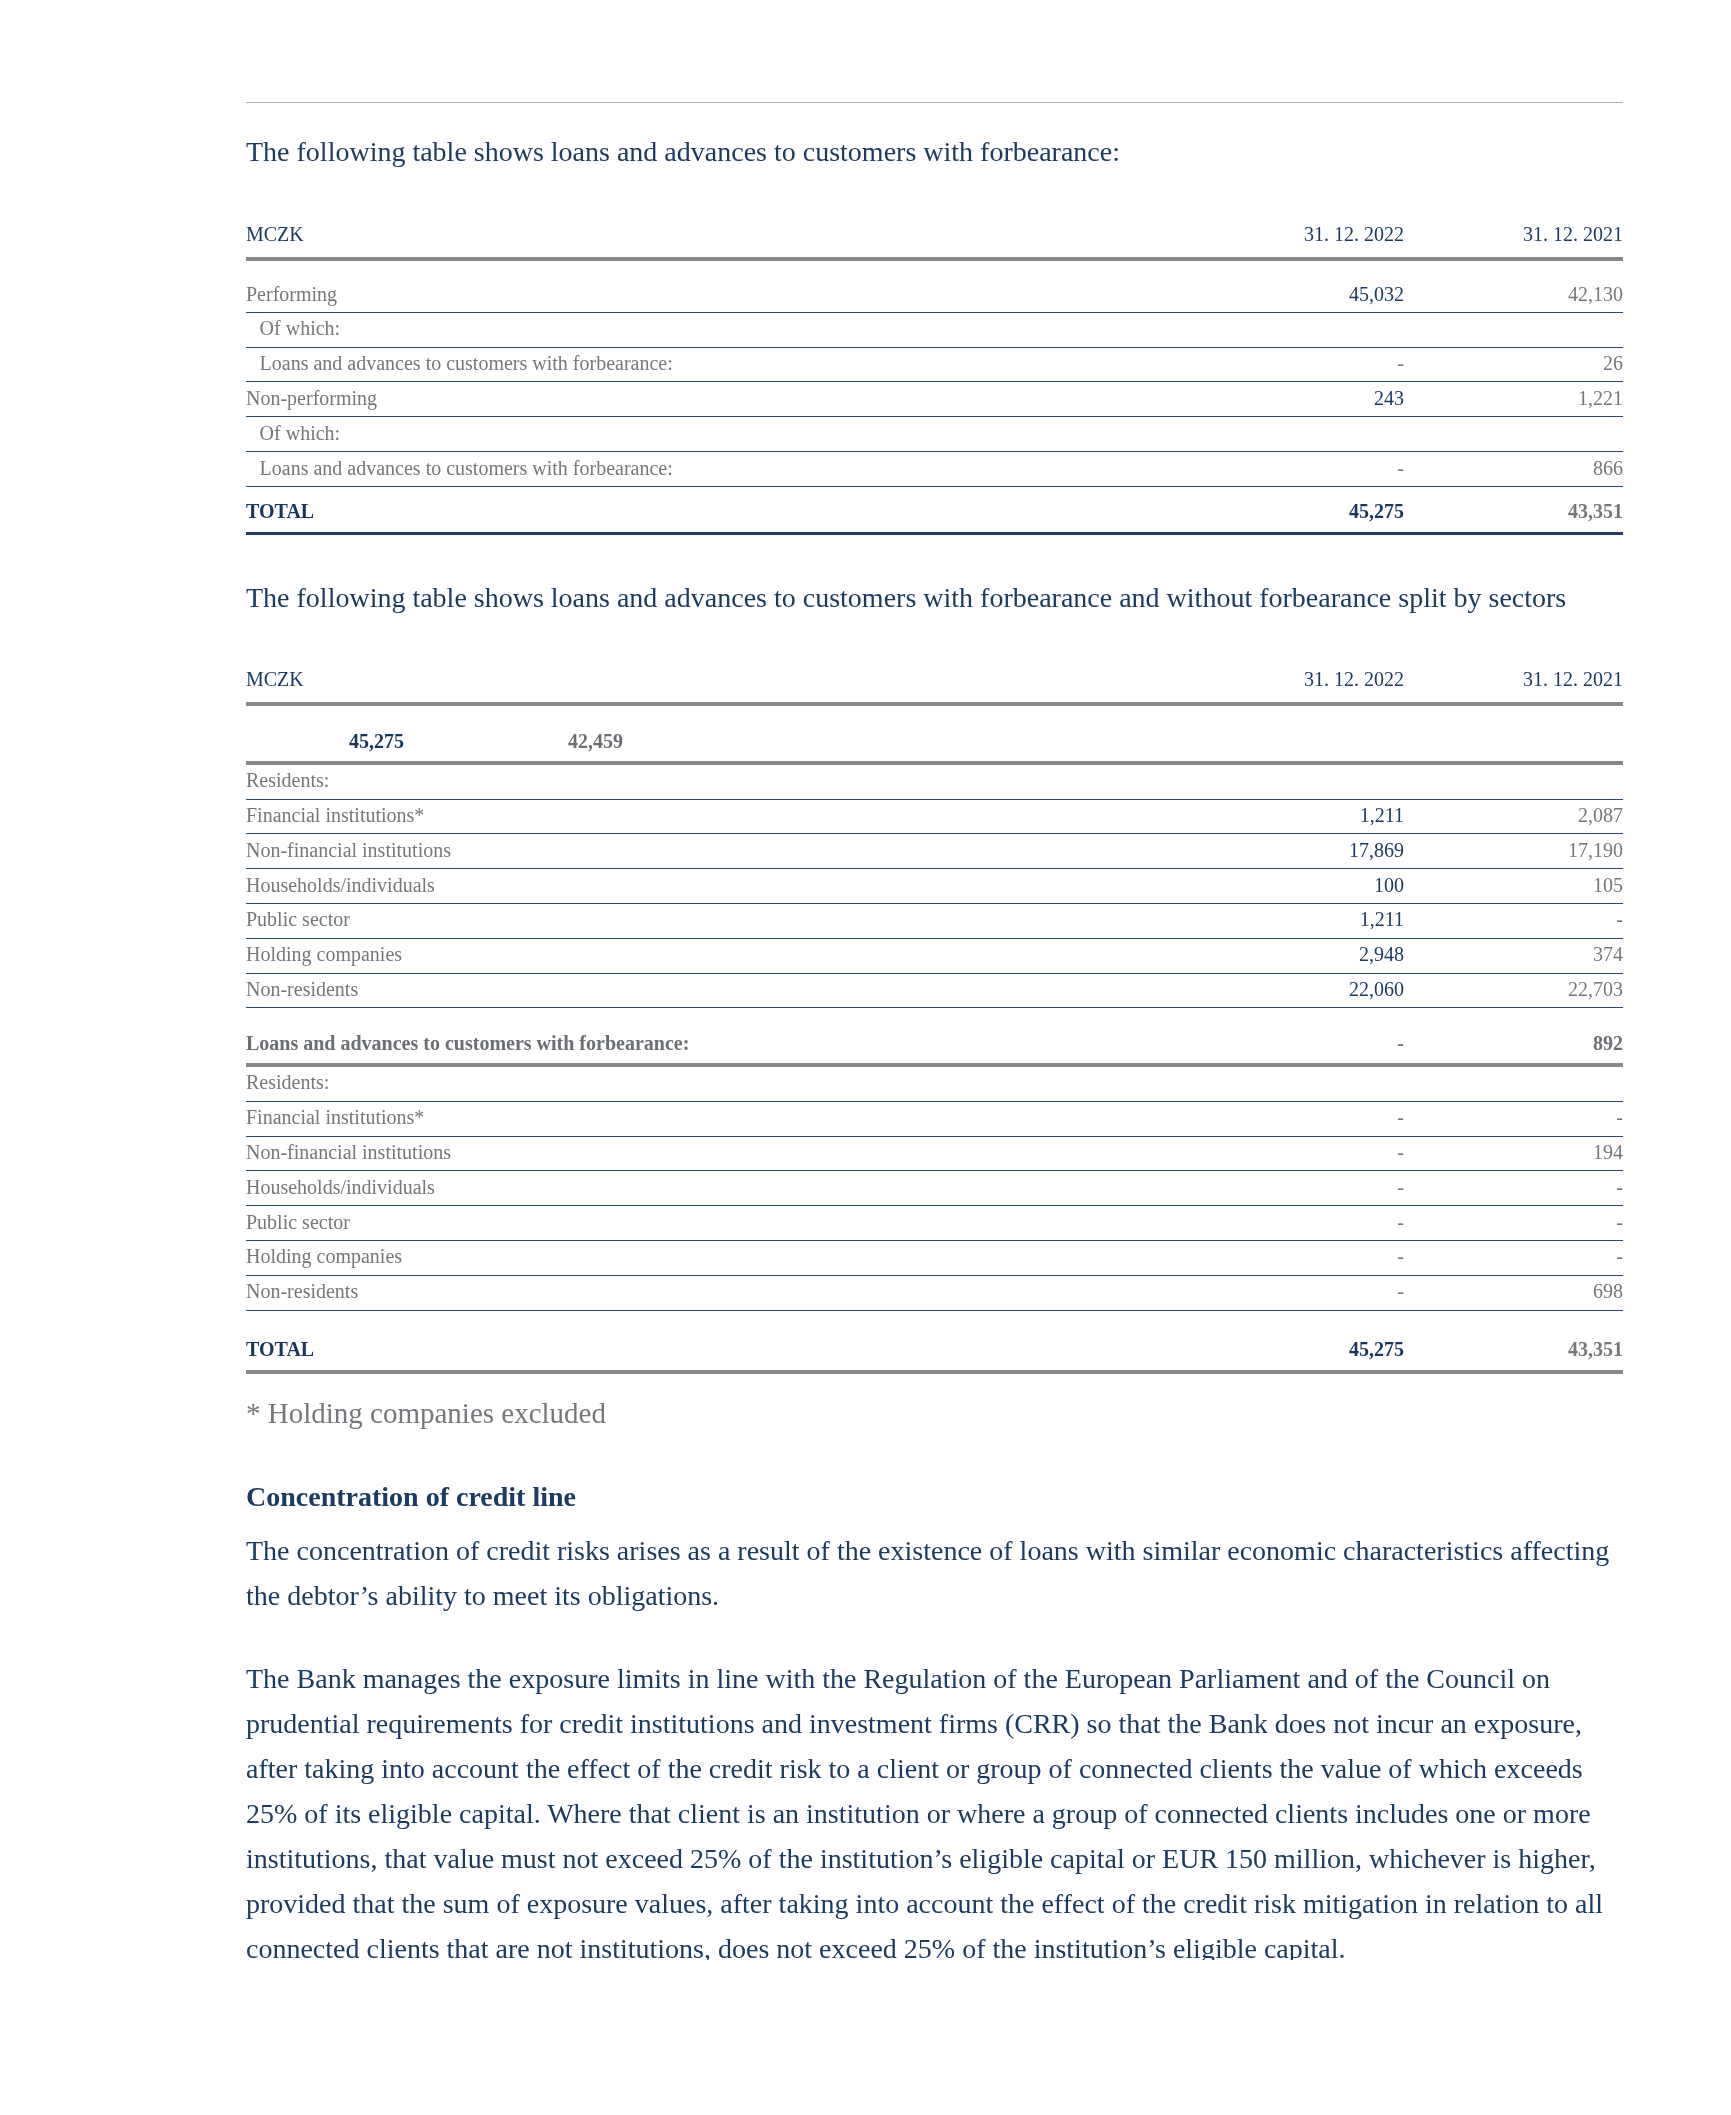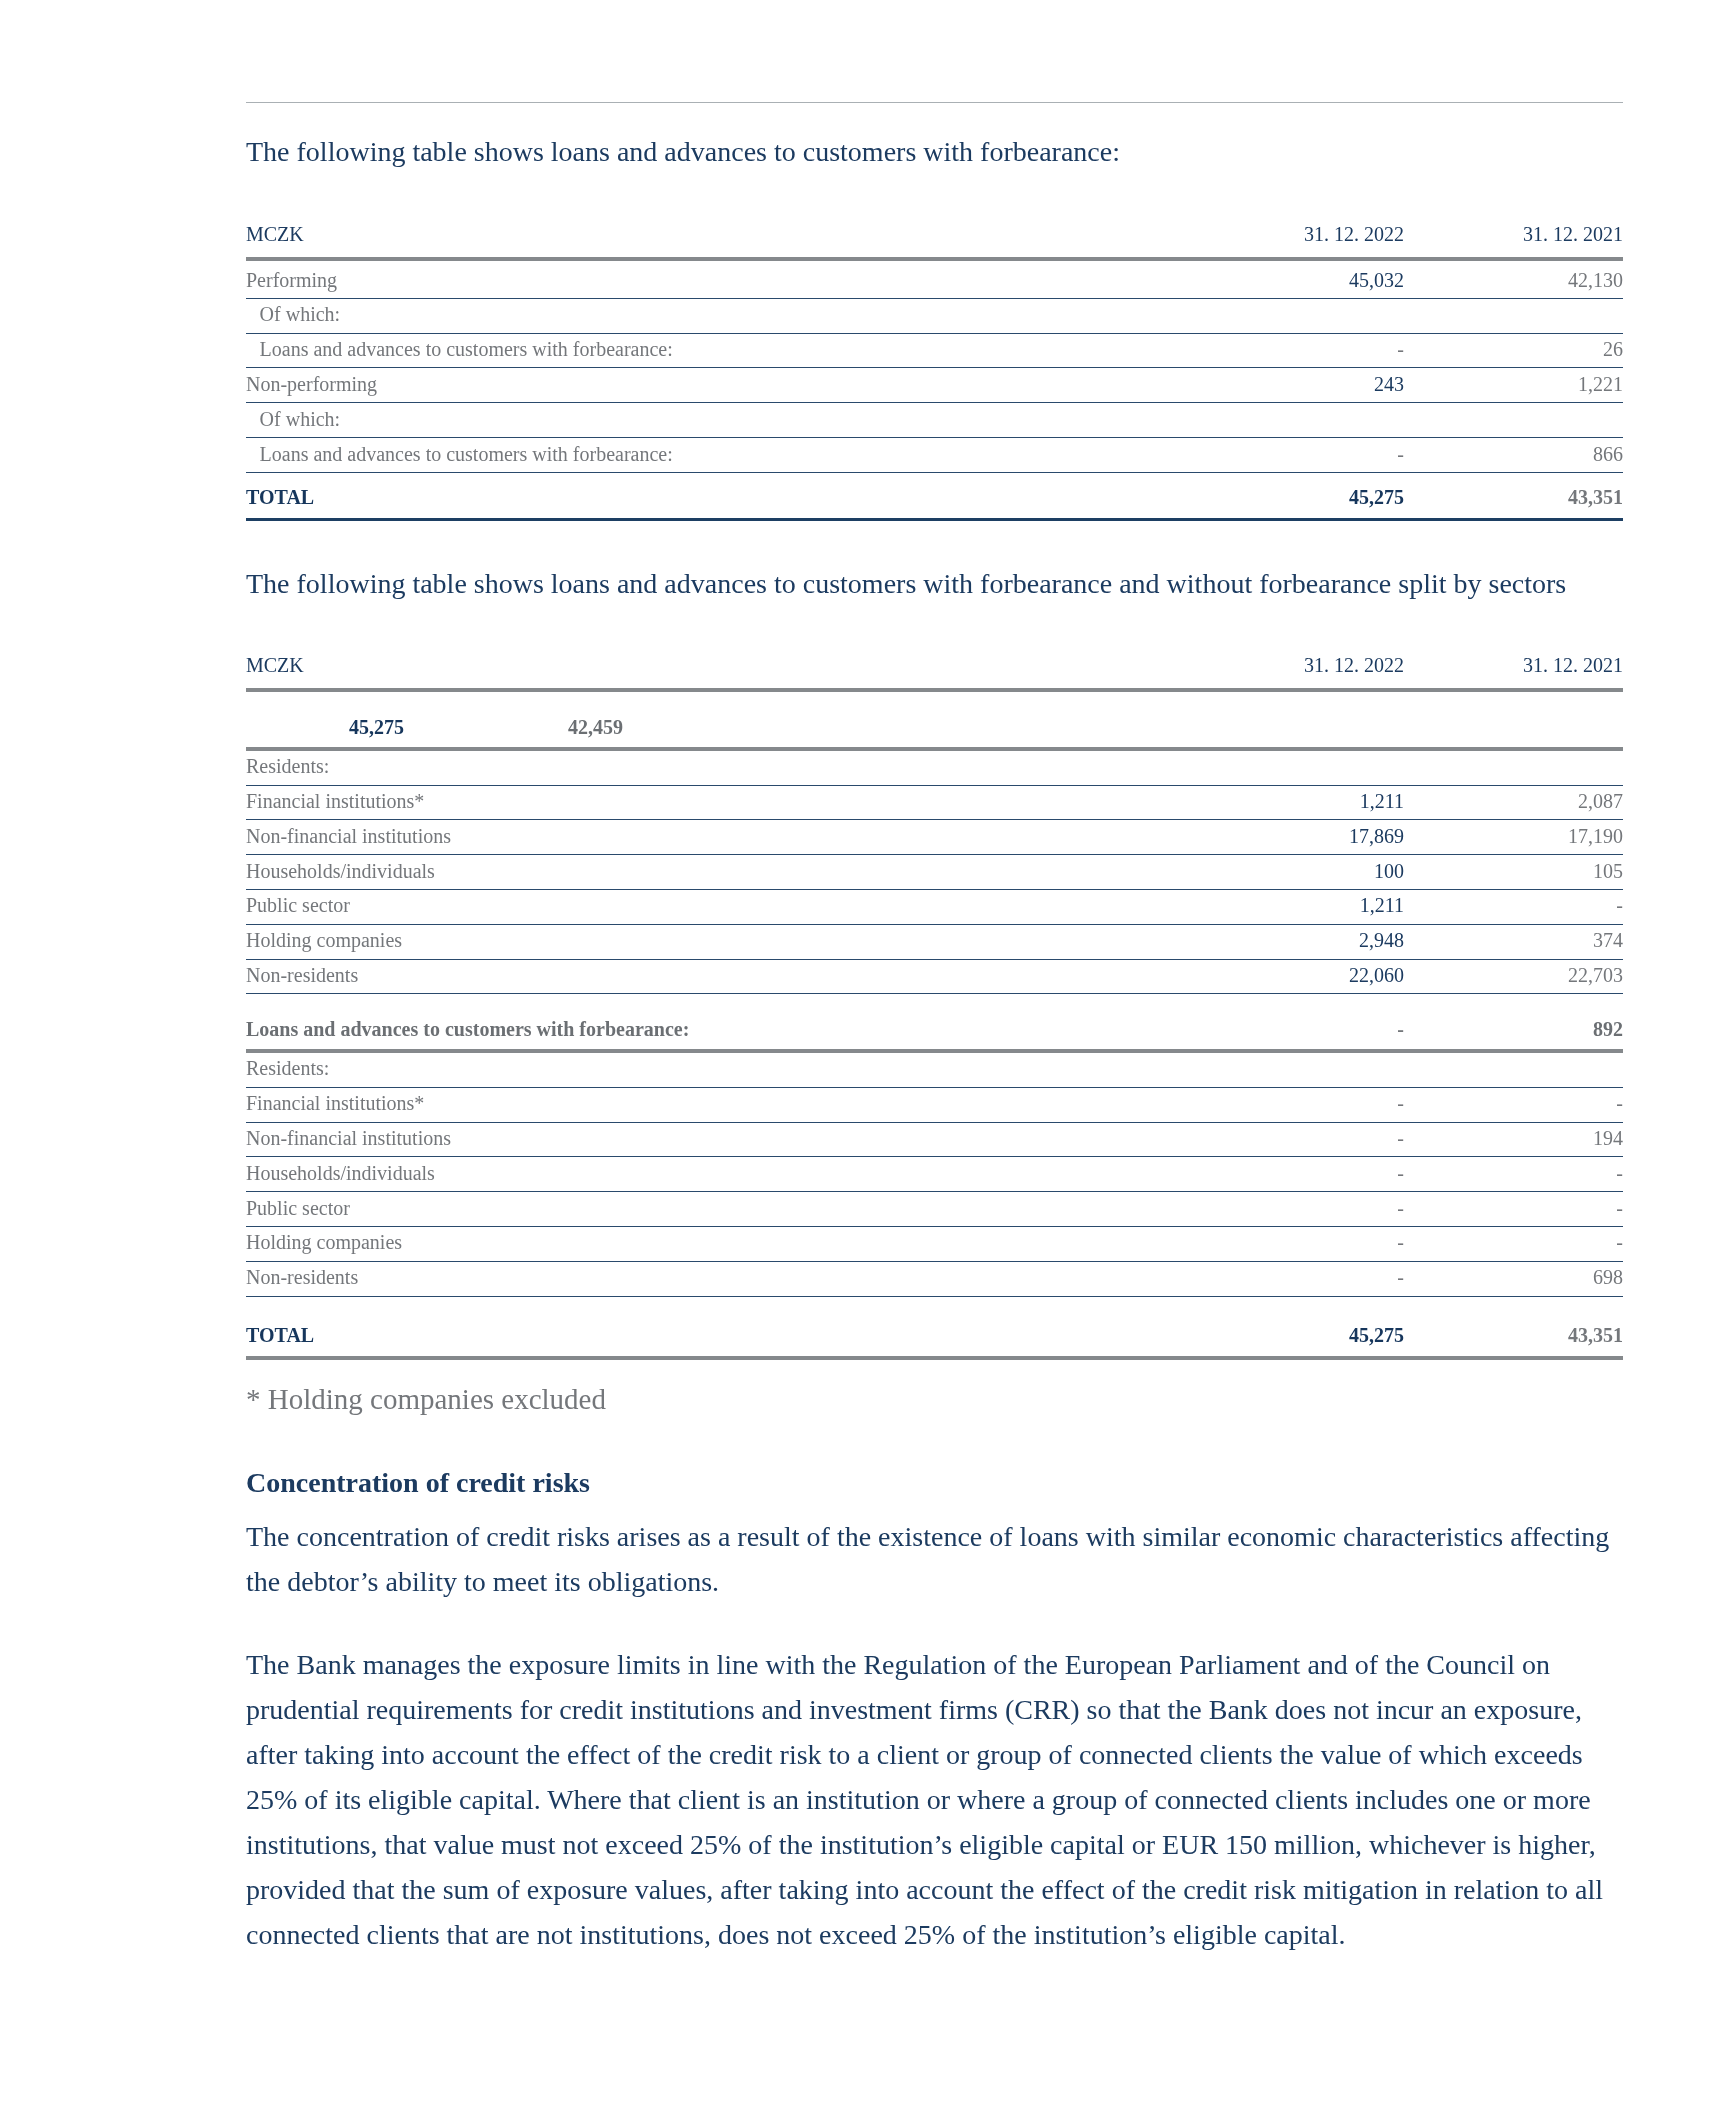--- a/index.html
+++ b/index.html
@@ -41,21 +41,21 @@
   .row .label{flex:1;color:var(--gray-text);}
   .row .label.ind{padding-left:13.6px;}
   .row .v1{width:158px;text-align:right;color:var(--navy);}
   .row .v2{width:219px;text-align:right;color:var(--gray-text);}
   .thead{
     border-bottom:4.5px solid var(--gray-rule);
     padding:3.6px 0 11px 0;
   }
   .thead .label{color:var(--navy);}
   .thead .v1,.thead .v2{color:var(--navy);}
-  .first-data{padding-top:8px;align-items:center;}
+  .first-data{padding-top:22px;align-items:center;}
   .total-row{font-weight:bold;}
   .total-row .label{color:var(--navy-strong);}
   .total-row .v1{color:var(--navy-strong);}
   .total-row .v2{color:#6d7键075;}
   .t1-total{border-bottom:3.6px solid #1d3f63;padding-top:12.7px;padding-bottom:9px;}
   .section-row{
     font-weight:bold;
     border-bottom:4.5px solid var(--gray-rule);
     padding-top:23.5px;padding-bottom:8.1px;
   }
@@ -222,18 +222,18 @@
 
     <div class="row total-row t2-total">
       <span class="label">TOTAL</span>
       <span class="v1">45,275</span>
       <span class="v2">43,351</span>
     </div>
   </div>
 
   <p class="footnote">* Holding companies excluded</p>
 
-  <h3 class="heading">Concentration of credit risks</h3>
+  <h3 class="heading">Concentration of credit line</h3>
   <p class="body-par">The concentration of credit risks arises as a result of the existence of loans with similar economic characteristics affecting the debtor’s ability to meet its obligations.</p>
   <p class="body-par">The Bank manages the exposure limits in line with the Regulation of the European Parliament and of the Council on prudential requirements for credit institutions and investment firms (CRR) so that the Bank does not incur an exposure, after taking into account the effect of the credit risk to a client or group of connected clients the value of which exceeds 25% of its eligible capital. Where that client is an institution or where a group of connected clients includes one or more institutions, that value must not exceed 25% of the institution’s eligible capital or EUR 150 million, whichever is higher, provided that the sum of exposure values, after taking into account the effect of the credit risk mitigation in relation to all connected clients that are not institutions, does not exceed 25% of the institution’s eligible capital.</p>
 
 </div>
 
 
 </body></html>

